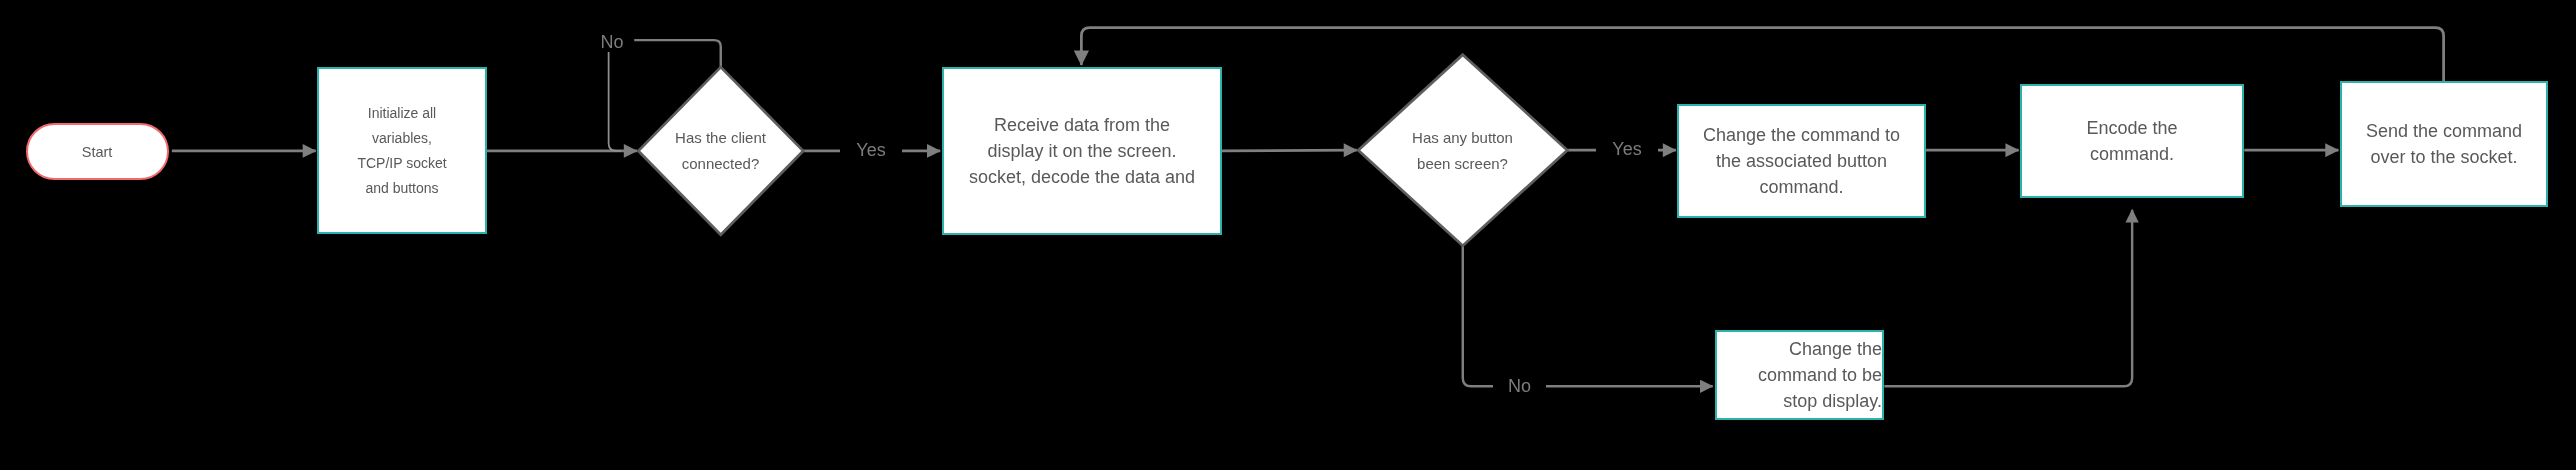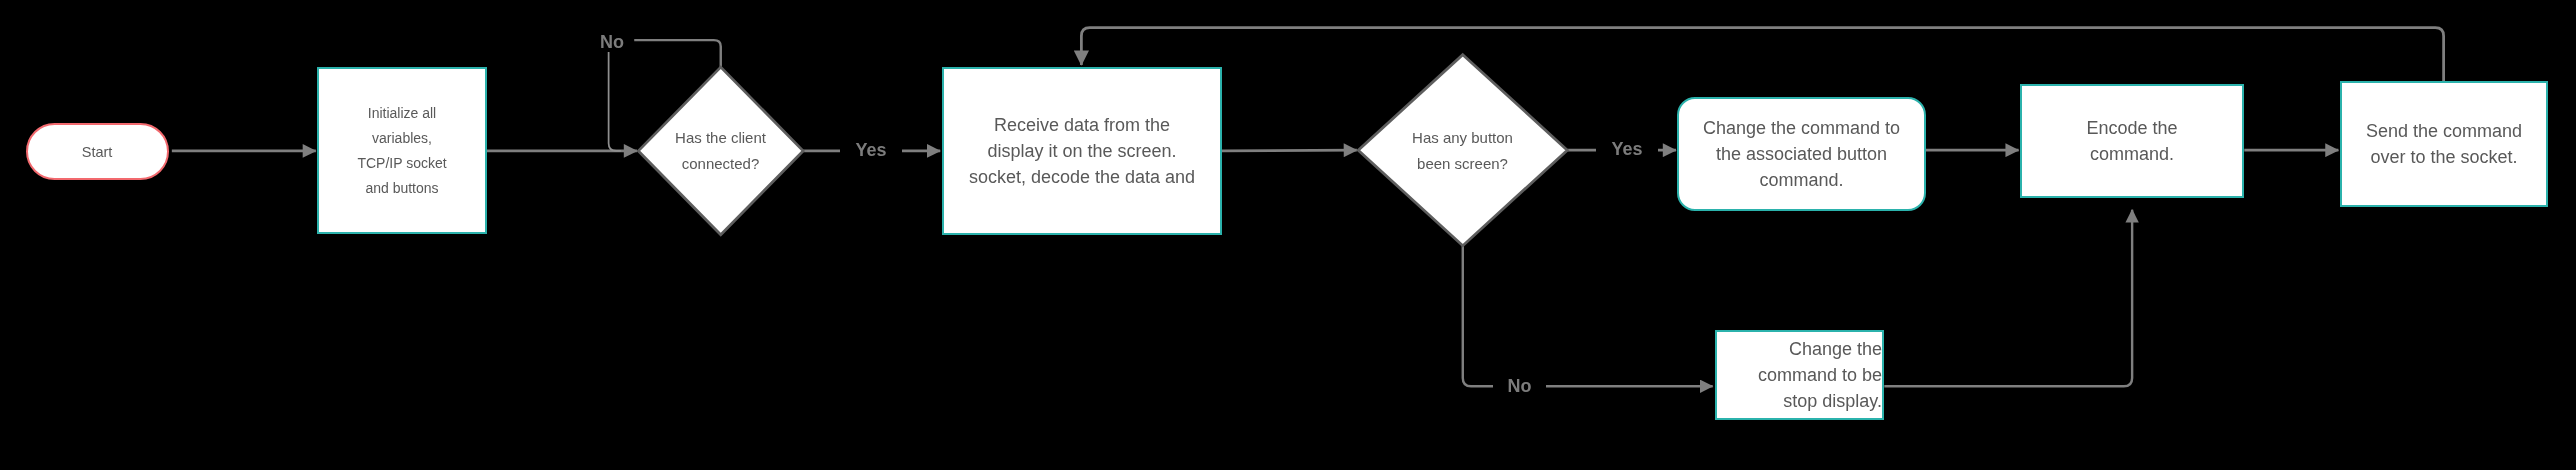--- a/index.html
+++ b/index.html
@@ -77,21 +77,21 @@
     text-align: center;
     color: var(--node-text);
     font-size: 15px;
     line-height: 26px;
     background: transparent;
   }
   .edge-label {
     position: absolute;
     color: var(--label-text);
     font-size: 18px;
-    font-weight: 700;
+    font-weight: 400;
     line-height: 23.5px;
     text-align: center;
   }
   .edge-label.on-line { background: var(--background); }
   #node-init { font-size: 14px; line-height: 25px; }
 </style>
 </head>
 <body>
 
 <div class="canvas">
@@ -154,21 +154,21 @@
     <span>Receive data from the</span>
     <span>display it on the screen.</span>
     <span>socket, decode the data and</span>
   </div>
 
   <div class="decision-text" style="left:1358px; top:55px; width:209px; height:191px;">
     <span>Has any button</span>
     <span>been screen?</span>
   </div>
 
-  <div class="node process" style="left:1677px; top:97px; width:249px; height:114px;border-radius:18px;">
+  <div class="node process" style="left:1677px; top:104px; width:249px; height:114px;">
     <span>Change the command to</span>
     <span>the associated button</span>
     <span>command.</span>
   </div>
 
   <div class="node process" style="left:2020px; top:84px; width:224px; height:114px;">
     <span>Encode the</span>
     <span>command.</span>
   </div>
 

